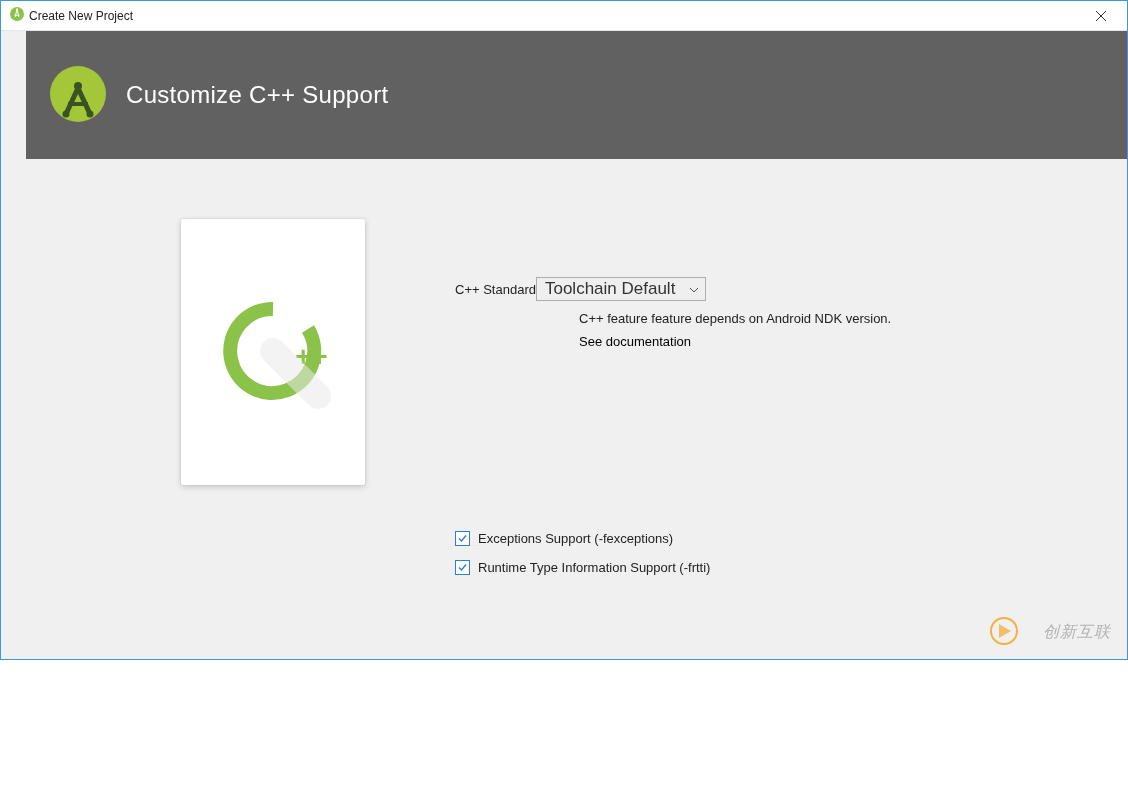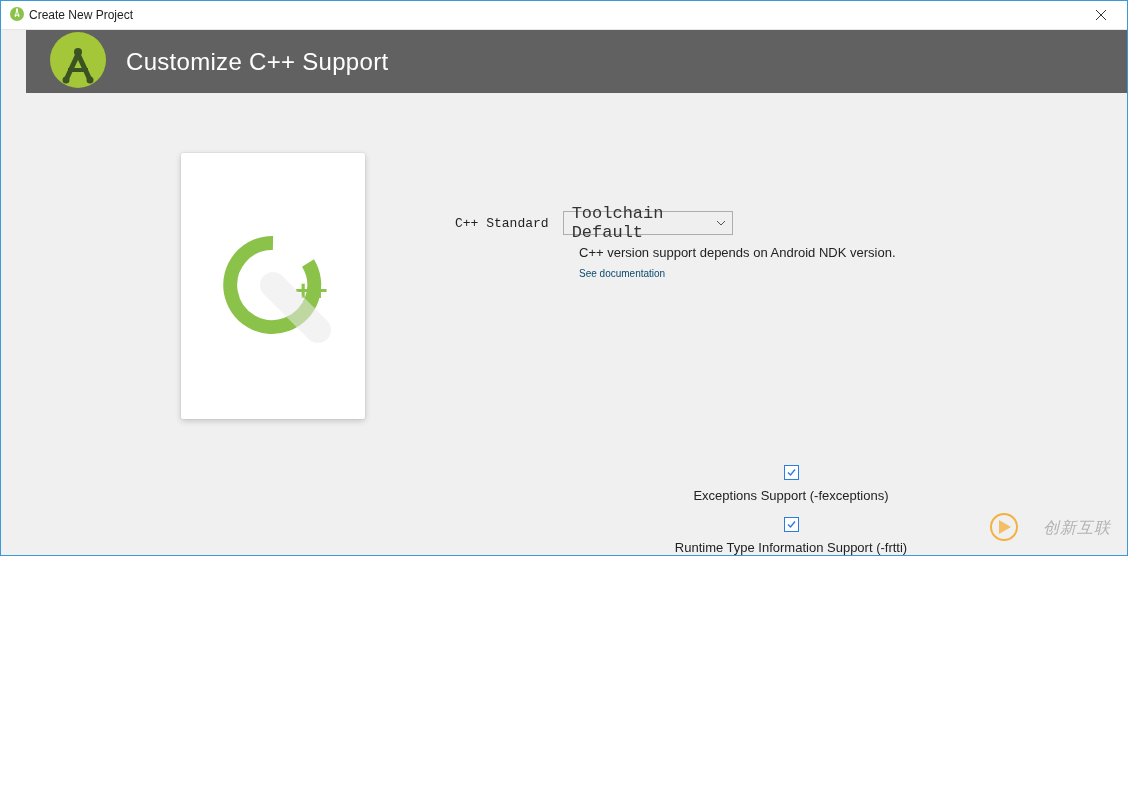--- a/index.html
+++ b/index.html
@@ -1,35 +1,35 @@
 <!DOCTYPE html>
 <html><head>
 <meta charset="utf-8">
 <style>
 * { box-sizing: border-box; margin: 0; padding: 0; }
 html, body { width: 1128px; height: 788px; font-family: "Segoe UI", Arial, sans-serif; font-size: 13px; color: #333; background: #fff; overflow: hidden; }
-.window { width: 1128px; height: 556px; border: 1px solid #3a99d8; display: flex; flex-direction: column; background: #f0f0f0; }
+.window { width: 1128px; height: 660px; border: 1px solid #3a99d8; display: flex; flex-direction: column; background: #f0f0f0; }
 .titlebar { height: 30px; background: #fff; display: flex; align-items: center; padding: 0 4px 0 8px; border-bottom: 1px solid #e6e6e6; }
 .titlebar-title { flex: 1; color: #222; font-size: 12px; padding-left: 4px; }
 .titlebar-close { width: 45px; height: 28px; display: flex; align-items: center; justify-content: center; color: #333; }
 .header { height: 128px; background: #616161; display: flex; align-items: center; padding-left: 22px; margin-left: 25px; }
 .header-title { color: #fff; font-size: 24px; font-weight: 300; letter-spacing: 0.3px; padding-left: 18px; }
 .body { flex: 1; position: relative; background: #f0f0f0; padding-top: 60px; }
 .content-row { display: flex; align-items: flex-start; padding-left: 180px; gap: 90px; }
 .card { width: 184px; height: 266px; background: #fff; border-radius: 2px; box-shadow: 0 2px 6px rgba(0,0,0,0.18), 0 0 0 1px rgba(0,0,0,0.03); display: flex; align-items: center; justify-content: center; }
 .form-area { padding-top: 58px; }
-.form-row { display: flex; align-items: center; gap: 14px; margin-bottom: 10px; font-family: Liberation Mono, monospace; }
+.form-row { display: flex; align-items: center; margin-bottom: 10px; }
 .label { font-size: 13px; color: #222; }
 .select { width: 170px; height: 24px; border: 1px solid #adadad; background: #efefef; display: flex; align-items: center; justify-content: space-between; padding: 0 6px 0 8px; font-size: 17px; }
 .select-caret { font-size: 10px; color: #555; }
 .sub-col { padding-left: 124px; display: flex; flex-direction: column; gap: 8px; margin-top: 2px; }
 .help-text { font-size: 13px; color: #222; }
-.link { color: #0c4a6e; font-size: 10px; }
+.link { color: #000000; font-size: 13px; }
 .checkbox-area { padding-left: 454px; margin-top: 46px; display: flex; flex-direction: column; gap: 14px; }
-.checkbox-row { display: flex; align-items: center; gap: 8px; flex-direction: column; }
+.checkbox-row { display: flex; align-items: center; gap: 8px; }
 .chk { width: 15px; height: 15px; border: 1px solid #2b7de1; background: #fff; display: flex; align-items: center; justify-content: center; }
 .chk svg { display: block; }
 .watermark { position: absolute; right: 16px; bottom: 10px; display: flex; align-items: center; gap: 24px; opacity: 0.85; text-align: center; }
 .watermark-text { font-family: "Microsoft YaHei", sans-serif; font-size: 16px; color: #a8a8a8; font-style: italic; letter-spacing: 1px; }
 </style>
 </head>
 <body>
 <div class="window">
 
   <div class="titlebar">
@@ -80,21 +80,21 @@
           <div class="select">
             <span>Toolchain Default</span>
             <span class="select-caret">
               <svg width="10" height="6" viewBox="0 0 10 6">
                   <path d="M1 1 L5 5 L9 1" stroke="#555" stroke-width="1" fill="none"></path>
                 </svg>
             </span>
           </div>
         </div>
         <div class="sub-col">
-          <span class="help-text">C++ version support depends on Android NDK version.</span>
+          <span class="help-text">C++ feature feature depends on Android NDK version.</span>
           <span class="link">See documentation</span>
         </div>
       </div>
     </div>
 
     <div class="checkbox-area">
       <div class="checkbox-row">
         <span class="chk">
           <svg width="11" height="11" viewBox="0 0 11 11">
               <path d="M2 5.5 L4.5 8 L9 2.5" stroke="#2b7de1" stroke-width="1.4" fill="none"></path>

